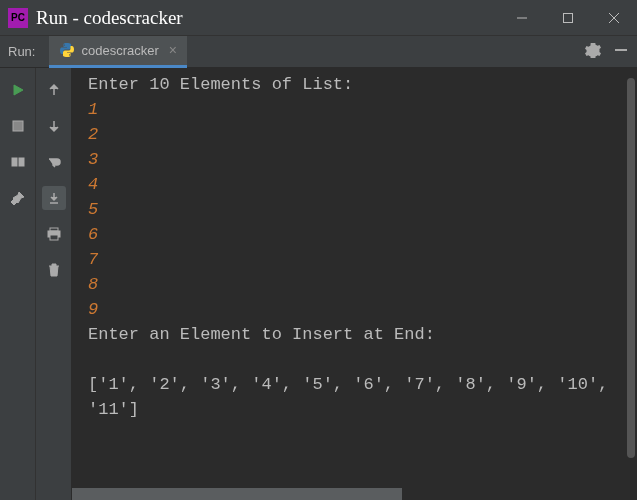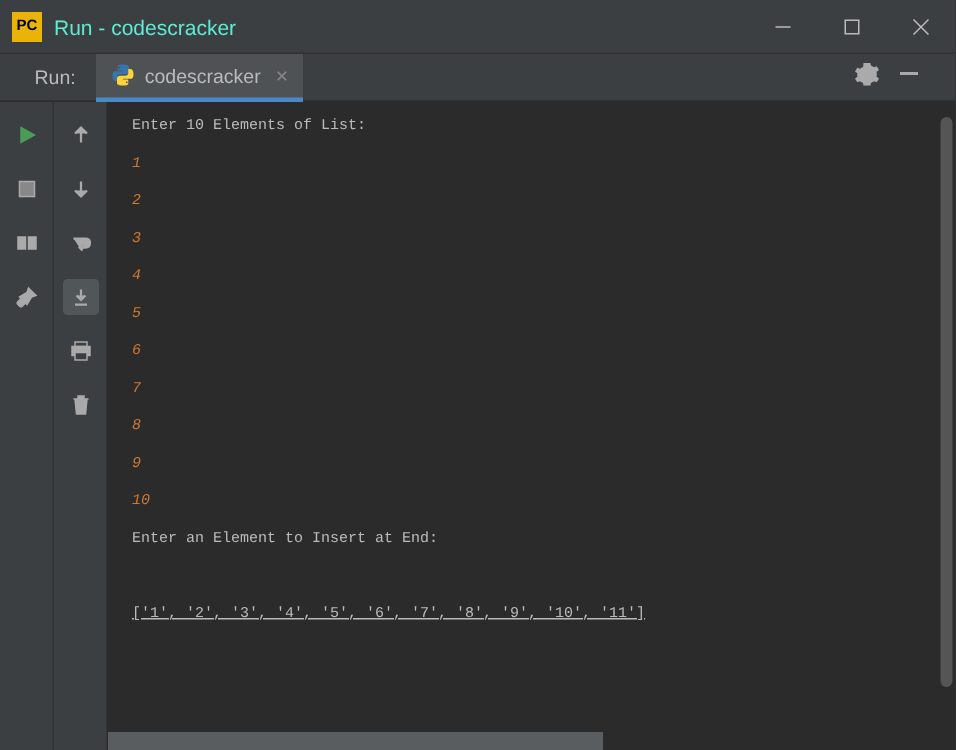--- a/index.html
+++ b/index.html
@@ -15,53 +15,54 @@
   height: 36px;
   background: #3c3f41;
   display: flex;
   align-items: center;
   padding: 0 0 0 8px;
   border-bottom: 1px solid #323232;
 }
 .titlebar .app-icon {
   width: 20px;
   height: 20px;
-  background: #eab308;
+  background: #a21caf;
   display: flex;
   align-items: center;
   justify-content: center;
   font-size: 10px;
   font-weight: bold;
   color: #000;
   margin-right: 8px;
 }
 .titlebar .title-text {
-  color: #5eead4;
-  font-size: 14px;
+  color: #ffffff;
+  font-size: 19px;
   flex: 1;
+  font-family: Liberation Serif, serif;
 }
 .win-controls {
   display: flex;
   height: 100%;
 }
 .win-btn {
   width: 46px;
   height: 100%;
   display: flex;
   align-items: center;
   justify-content: center;
   color: #bbbbbb;
 }
 .win-btn svg { stroke: #bbbbbb; fill: none; stroke-width: 1; }
 .toolbar {
   height: 32px;
   background: #3c3f41;
   display: flex;
   align-items: center;
-  padding: 0 23px;
+  padding: 0 8px;
   border-bottom: 1px solid #2b2b2b;
 }
 .run-label {
   color: #bbbbbb;
   font-size: 13px;
   margin-right: 14px;
 }
 .tab {
   display: flex;
   align-items: center;
@@ -125,28 +126,28 @@
 .gutter-btn.active {
   background: #515658;
   border-radius: 3px;
 }
 .gutter-btn svg { stroke: currentColor; fill: currentColor; }
 .play { color: #499c54; }
 .console {
   flex: 1;
   padding: 4px 16px;
   font-family: 'Consolas', 'Courier New', monospace;
-  font-size: 10px;
+  font-size: 17px;
   line-height: 25px;
   overflow-y: auto;
   position: relative;
 }
 .console .prompt { color: #bbbbbb; }
 .console .input-val { color: #cc7832; font-style: italic; }
-.console .output { color: #bbbbbb; text-decoration: underline; }
+.console .output { color: #bbbbbb; }
 .scrollbar-track {
   position: absolute;
   right: 0;
   top: 0;
   width: 12px;
   height: 100%;
 }
 .scrollbar-thumb {
   position: absolute;
   right: 2px;
@@ -279,21 +280,20 @@
     <div class="prompt">Enter 10 Elements of List:</div>
       <div class="input-val">1</div>
       <div class="input-val">2</div>
       <div class="input-val">3</div>
       <div class="input-val">4</div>
       <div class="input-val">5</div>
       <div class="input-val">6</div>
       <div class="input-val">7</div>
       <div class="input-val">8</div>
       <div class="input-val">9</div>
-      <div class="input-val">10</div>
       <div class="prompt">Enter an Element to Insert at End:</div>
       <div>&nbsp;</div>
       <div class="output">['1', '2', '3', '4', '5', '6', '7', '8', '9', '10', '11']</div>
       <div class="scrollbar-track">
       <div class="scrollbar-thumb"></div>
     </div>
     <div class="hscroll-thumb"></div>
   </div>
 </div>
 

